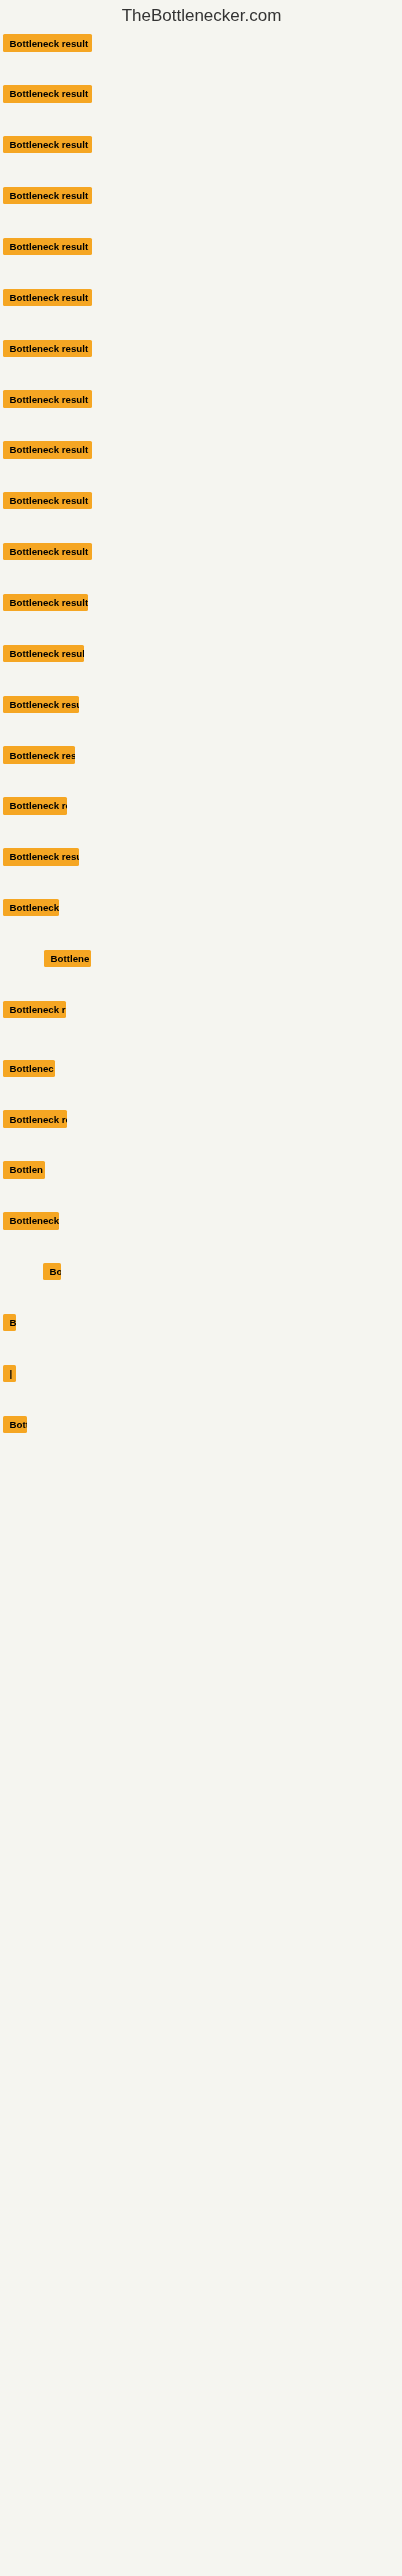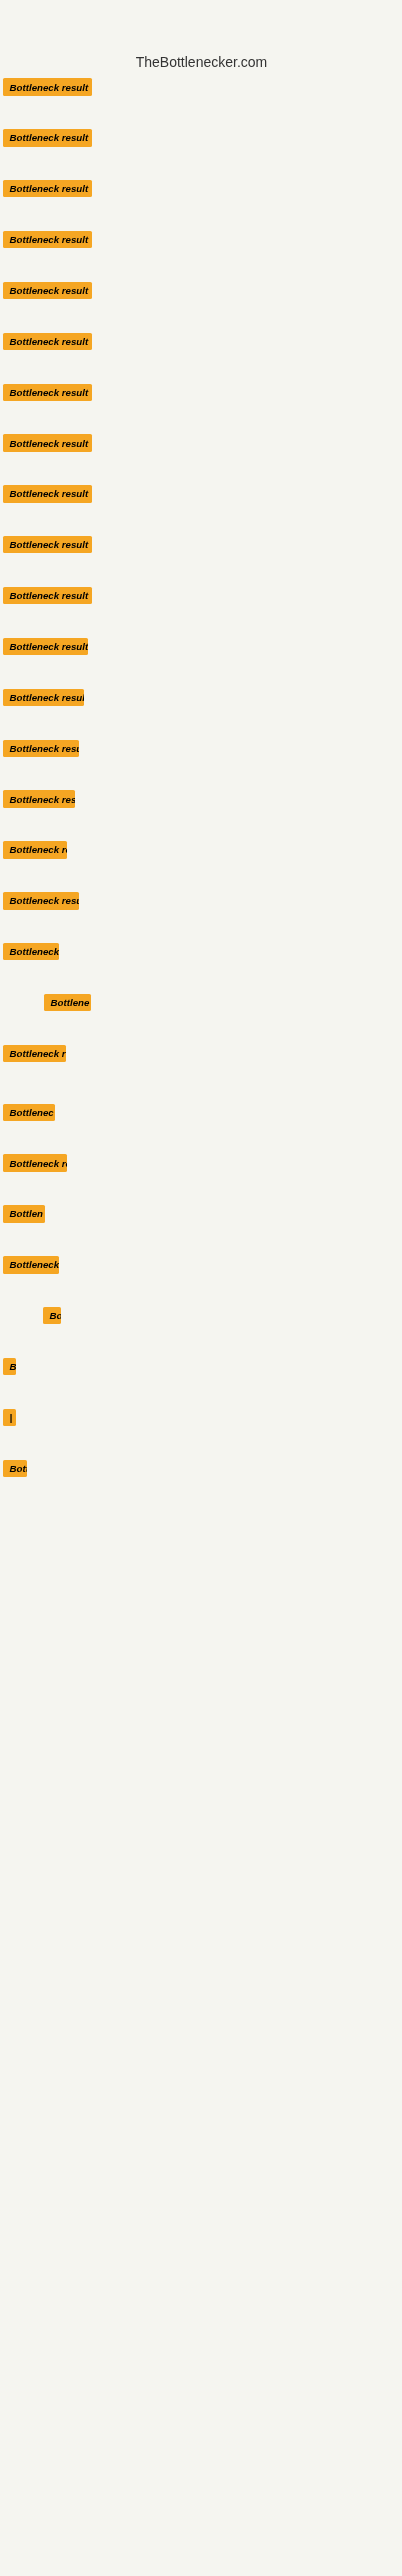--- a/index.html
+++ b/index.html
@@ -12,30 +12,28 @@
       width: 403px;
       min-height: 2576px;
       background-color: #f5f5f0;
       font-family: Arial, sans-serif;
       position: relative;
     }
 
     .site-header {
       text-align: center;
       padding: 6.4px 0 3.2px 0;
-      font-size: 14px;
+      font-size: 17px;
       color: #333;
       font-weight: normal;
-      margin-top: 48px;
     }
 
     .bottleneck-item {
       margin: 0 0 0 3.2px;
       padding: 4.8px 0 9.7px 0;
-      font-style: italic;
     }
 
     .bottleneck-badge {
       display: inline-block;
       background-color: #f5a623;
       color: #000;
       font-size: 9.7px;
       font-weight: bold;
       padding: 3.2px 6.4px;
       border-radius: 1.6px;

